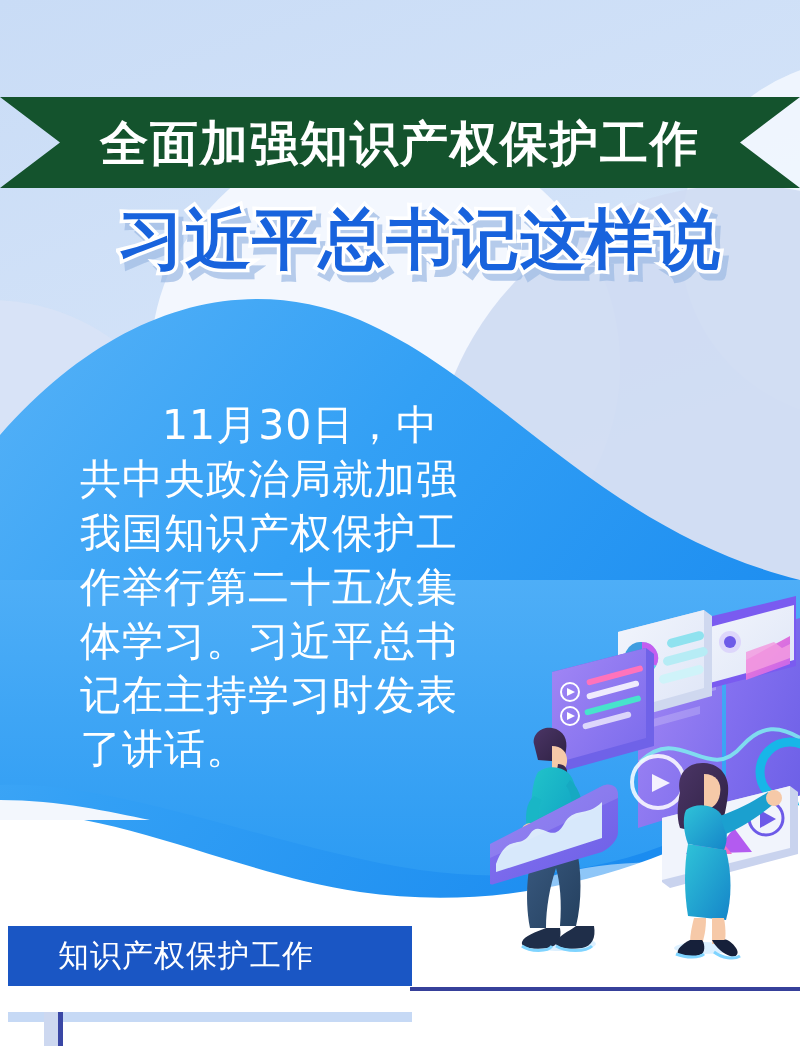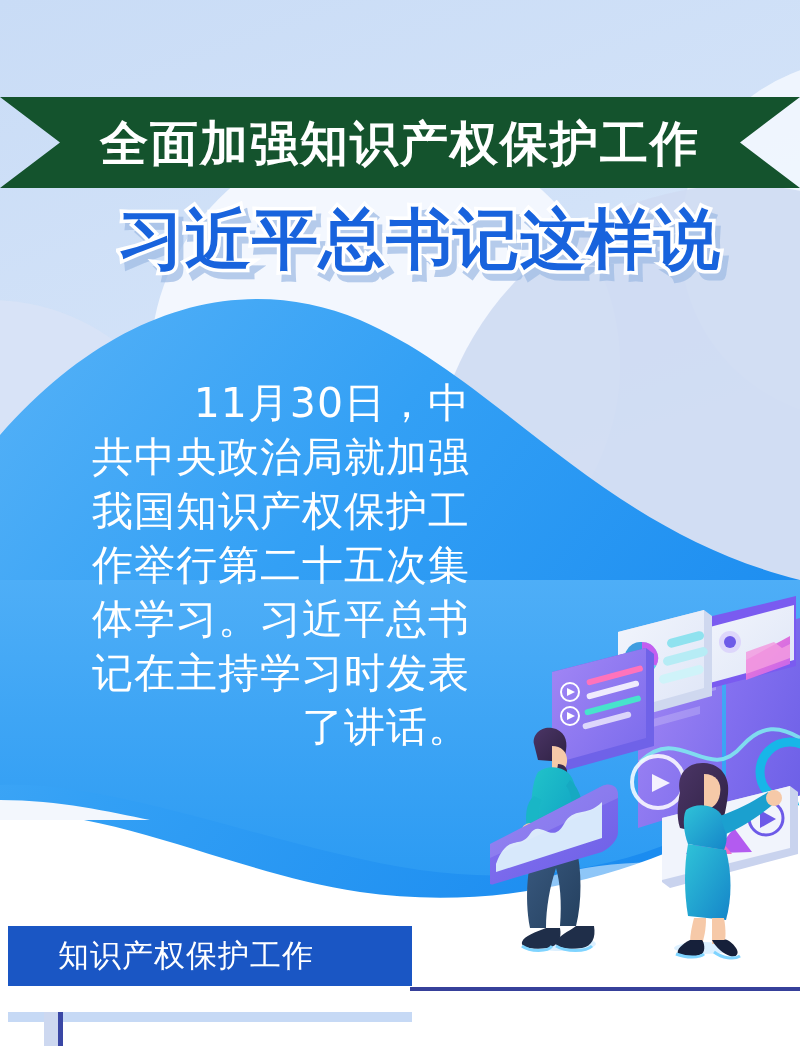--- a/index.html
+++ b/index.html
@@ -61,25 +61,25 @@
     white-space:nowrap;line-height:88px;
     font-size:66px;font-weight:bold;letter-spacing:1px;
     color:#1863dd;
     font-family:"DejaVu Sans","Liberation Sans",sans-serif;
     -webkit-text-stroke:7px #ffffff;
     paint-order:stroke fill;
     filter:drop-shadow(5px 7px 0px rgba(160,188,228,.75));
   }
   
   .body-text{
-    position:absolute;left:80px;top:376px;width:390px;
+    position:absolute;left:80px;top:398px;width:390px;
     color:#ffffff;font-size:41px;line-height:54px;letter-spacing:1px;
     text-indent:82px;font-weight:500;
     font-family:"DejaVu Sans","Liberation Sans",sans-serif;
-    text-align:right;
+    text-align:left;
   }
   
   .label-shadow{
     position:absolute;left:8px;top:1012px;width:404px;height:10px;
     background:#c6d9f5;
   }
   .label-box{
     position:absolute;left:8px;top:926px;width:404px;height:60px;
     background:#1a56c4;display:flex;align-items:center;
   }

